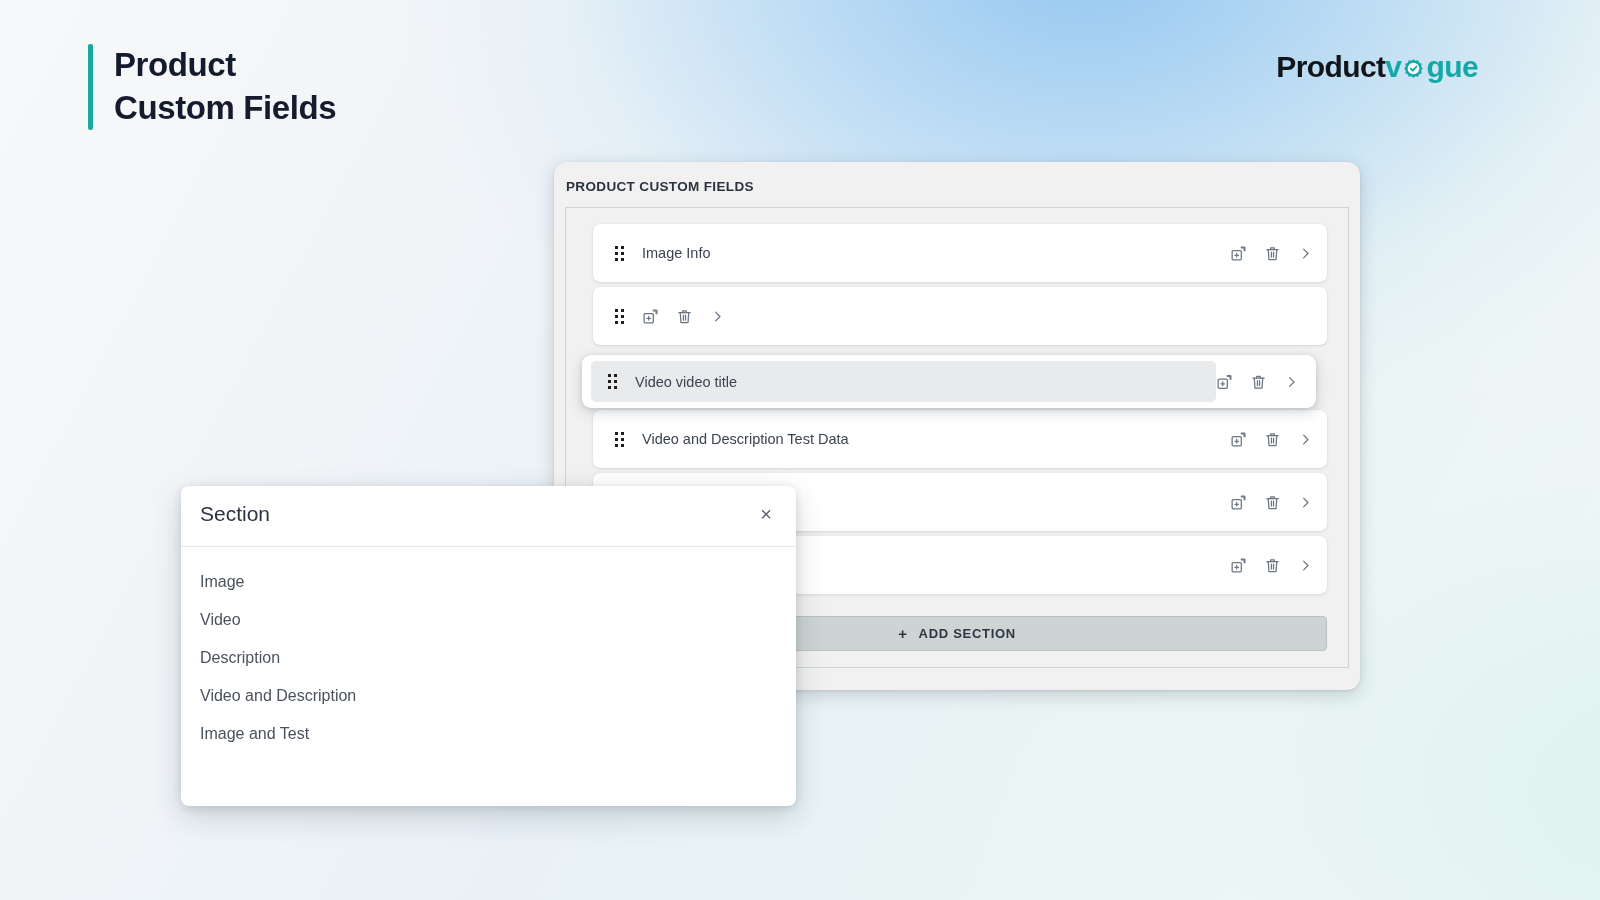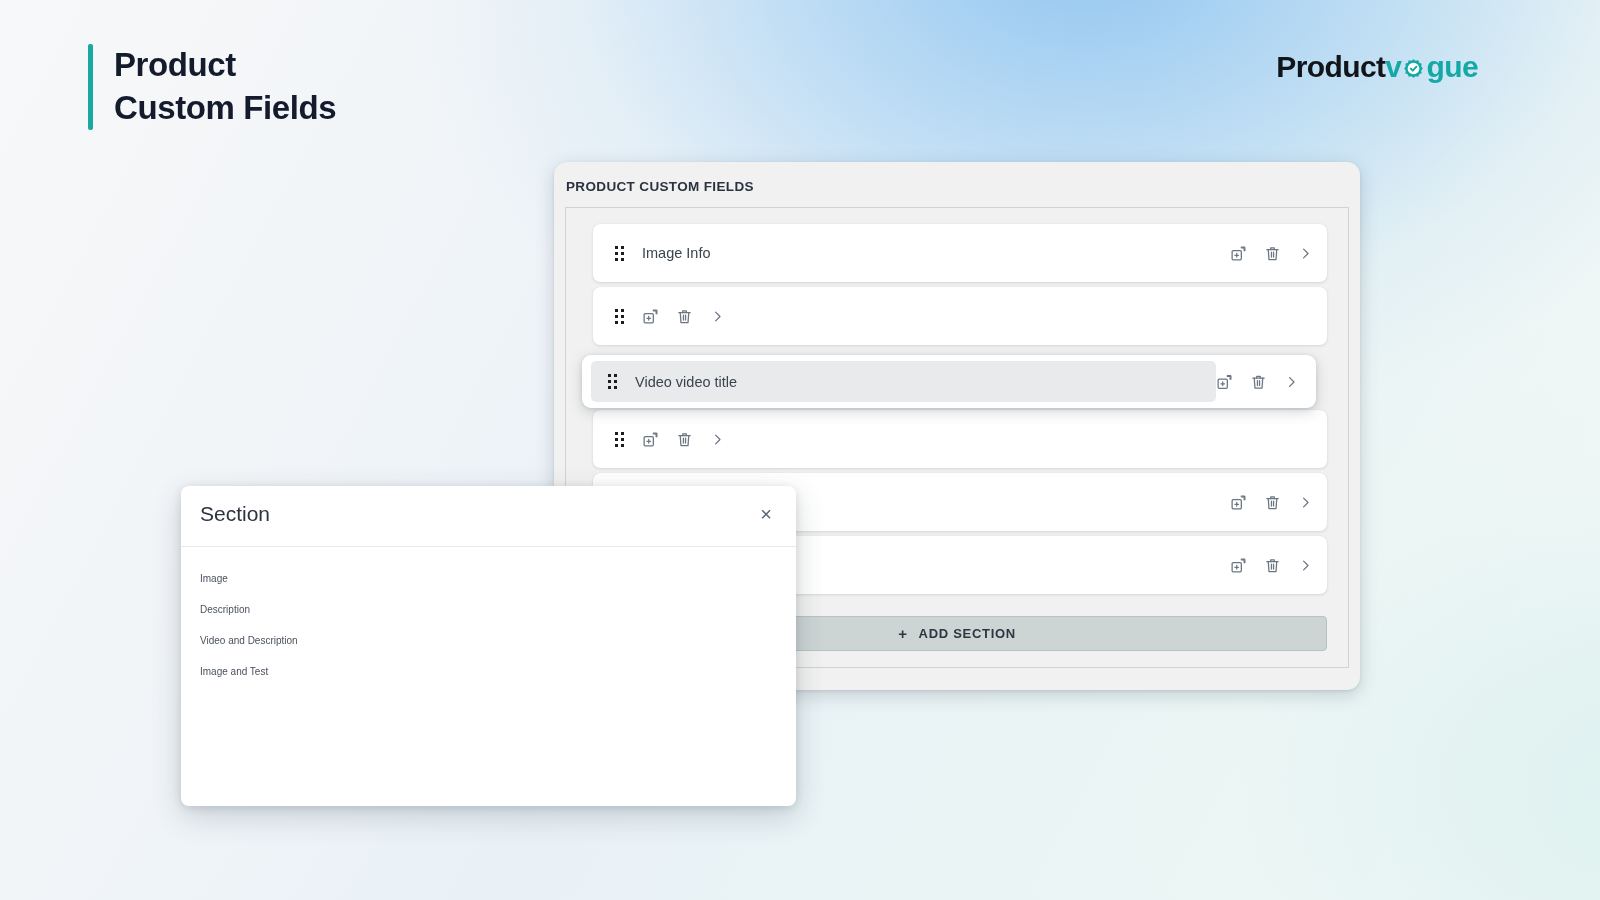--- a/index.html
+++ b/index.html
@@ -233,21 +233,21 @@
   }
   .modal-close {
     font-size: 20px;
     line-height: 1;
     color: #5a6470;
     cursor: pointer;
     padding: 4px 6px;
   }
   .modal-list { padding-top: 16px; }
   .modal-item {
-    font-size: 10px;
+    font-size: 16px;
     color: #4a525e;
     padding: 10px 0 10px 19px;
     cursor: pointer;
   }
 
   svg { display: block; }
 </style>
 </head>
 <body>
 
@@ -352,20 +352,21 @@
 
         <div class="field-row">
           <span class="drag-handle">
               <i></i>
               <i></i>
               <i></i>
               <i></i>
               <i></i>
               <i></i>
             </span>
+          <span class="row-label">Video and Description Test Data</span>
           <span class="row-actions">
             <span class="ic">
               <svg width="17" height="17" viewBox="0 0 24 24" fill="none" stroke="#6b7682" stroke-width="1.8" stroke-linecap="round" stroke-linejoin="round">
                 <path d="M16 3h4a1 1 0 0 1 1 1v4"></path>
                   <path d="M20 8V4h-4"></path>
                 <rect x="3" y="8" width="13" height="13" rx="1.6"></rect>
                 <path d="M9.5 12v5M7 14.5h5"></path>
               </svg>
             </span>
             <span class="ic">
@@ -501,19 +502,20 @@
     </span>
   </div>
 
   <div class="modal">
     <div class="modal-head">
       <span class="modal-title">Section</span>
       <span class="modal-close">×</span>
     </div>
     <div class="modal-list">
       <div class="modal-item">Image</div>
+      <div class="modal-item">Video</div>
       <div class="modal-item">Description</div>
       <div class="modal-item">Video and Description</div>
       <div class="modal-item">Image and Test</div>
     </div>
   </div>
 
 </div>
 
 </body></html>

